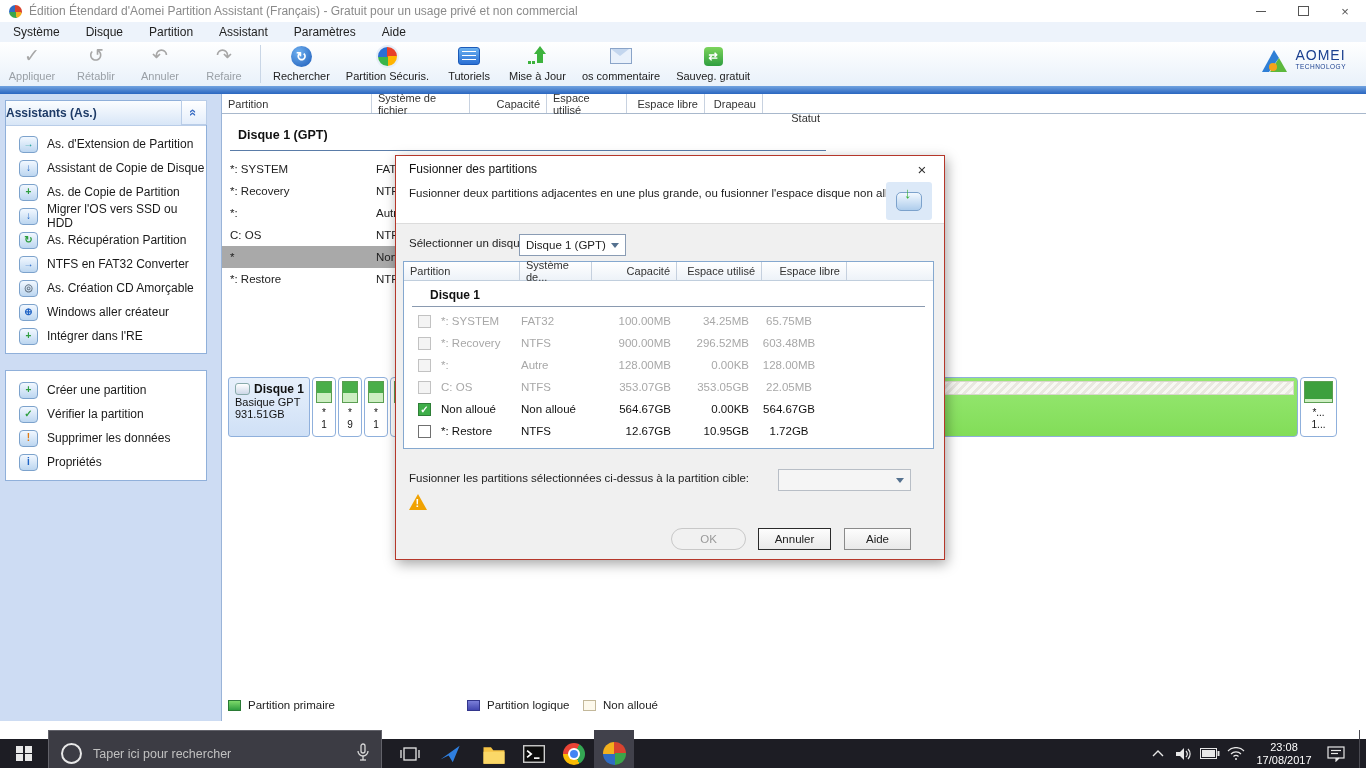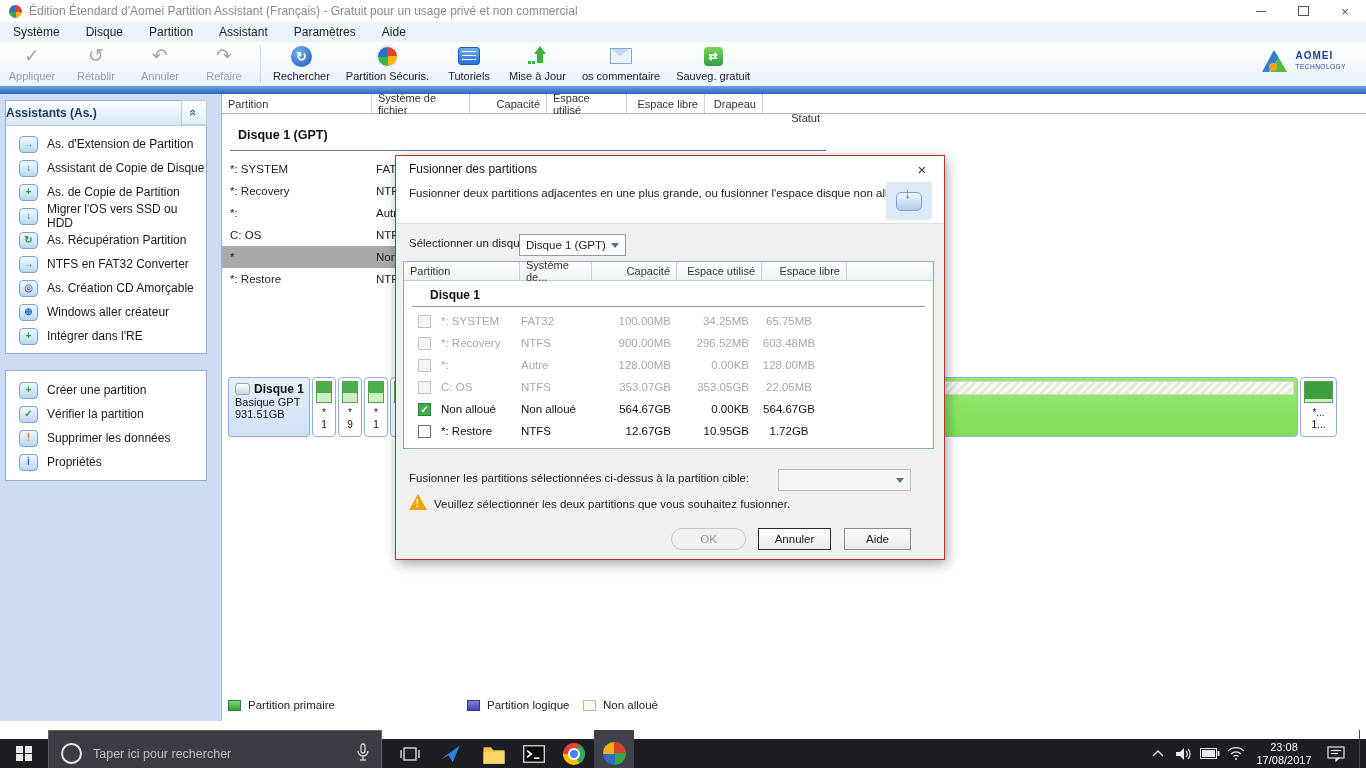--- a/index.html
+++ b/index.html
@@ -49,21 +49,21 @@
   .ico-update .dot1,.ico-update .dot2{position:absolute;width:3px;height:3px;background:#3db33d;bottom:2px;}
   .ico-update .dot1{left:1px;} .ico-update .dot2{left:5px;}
   .ico-mail{width:20px;height:14px;border:1px solid #8aa4c8;background:#e9f1fb;position:relative;}
   .ico-mail i{position:absolute;left:0;top:0;width:0;height:0;
       border-left:9px solid transparent;border-right:9px solid transparent;border-top:7px solid #c3d6ee;}
   .ico-backup{width:19px;height:19px;border-radius:4px;color:#fff;font-size:11px;font-weight:bold;
               display:flex;align-items:center;justify-content:center;
               background:linear-gradient(#7cd45c,#2f9e3f);}
   .brand{margin-left:auto;margin-right:20px;display:flex;align-items:center;gap:6px;padding-top:6px;}
   .brand-text{line-height:11px;}
-  .brand-name{font-size:10px;font-weight:bold;color:#1a3f8f;letter-spacing:1px;}
+  .brand-name{font-size:14px;font-weight:normal;color:#1a3f8f;letter-spacing:1px;}
   .brand-sub{font-size:6.5px;color:#1a3f8f;letter-spacing:0.5px;}
 
   .bluestrip{position:absolute;top:86px;left:0;right:0;height:8px;
              background:linear-gradient(#71a3e0,#2a66c0);}
 
   
   .sidebar{position:absolute;top:94px;bottom:47px;left:0;width:222px;background:#cddcf3;
            border-right:1px solid #9ab4d8;box-sizing:border-box;}
   .panel{position:absolute;left:5px;width:200px;background:#fff;border:1px solid #90b0da;}
   .panel-hd{height:24px;background:linear-gradient(#fbfdff,#d8e6f7);border-bottom:1px solid #b9cde8;
@@ -587,21 +587,20 @@
     </div>
 
     <div class="dlg-target-lbl">Fusionner les partitions sélectionnées ci-dessus à la partition cible:</div>
     <div class="dd dis" style="left:382px;top:313px;width:133px;">
       <span class="arr"></span>
     </div>
 
     <div class="warn-tri">
         <span>!</span>
       </div>
-    <div class="dlg-warn">Veuillez sélectionner les deux partitions que vous souhaitez fusionner.</div>
 
     <div class="btn dis" style="left:275px;width:75px;">OK</div>
     <div class="btn default" style="left:362px;width:73px;">Annuler</div>
     <div class="btn" style="left:448px;width:67px;">Aide</div>
   </div>
 
   <div class="taskbar">
     <div class="tb-start">
       <span class="winlogo">
           <i></i>

